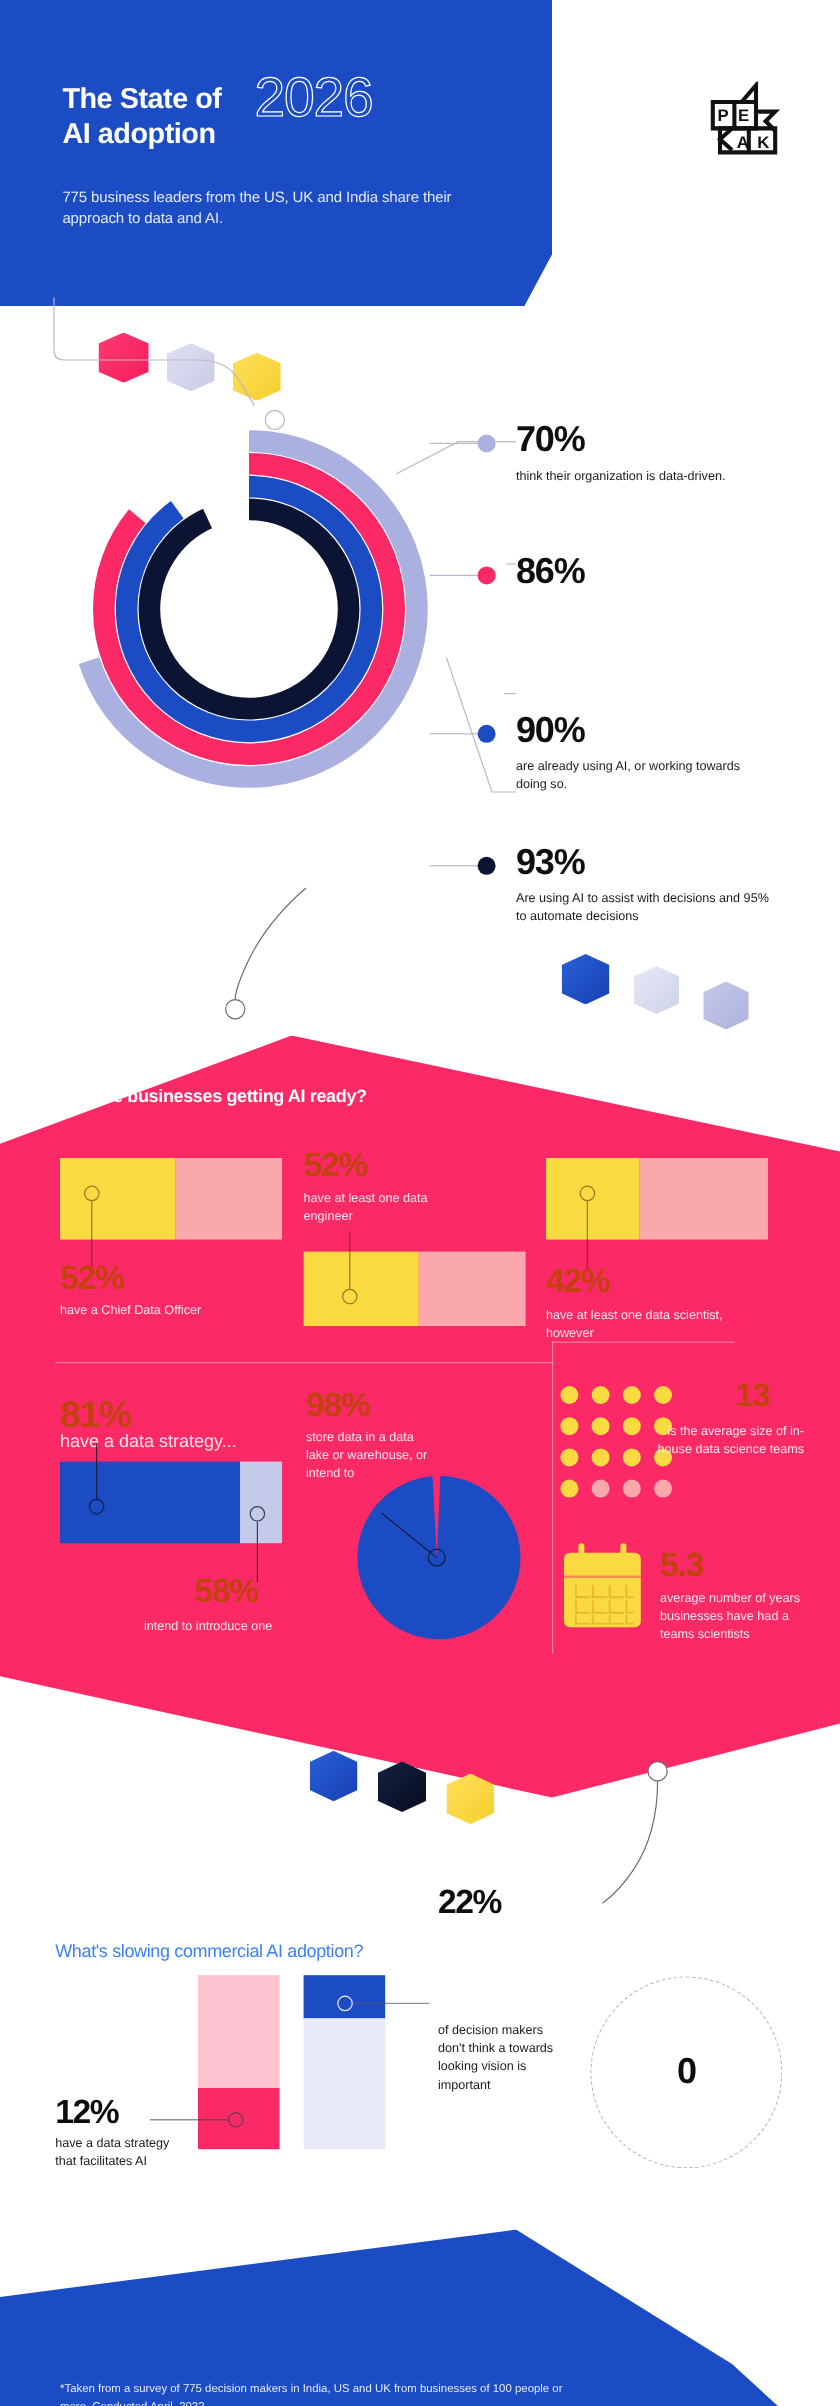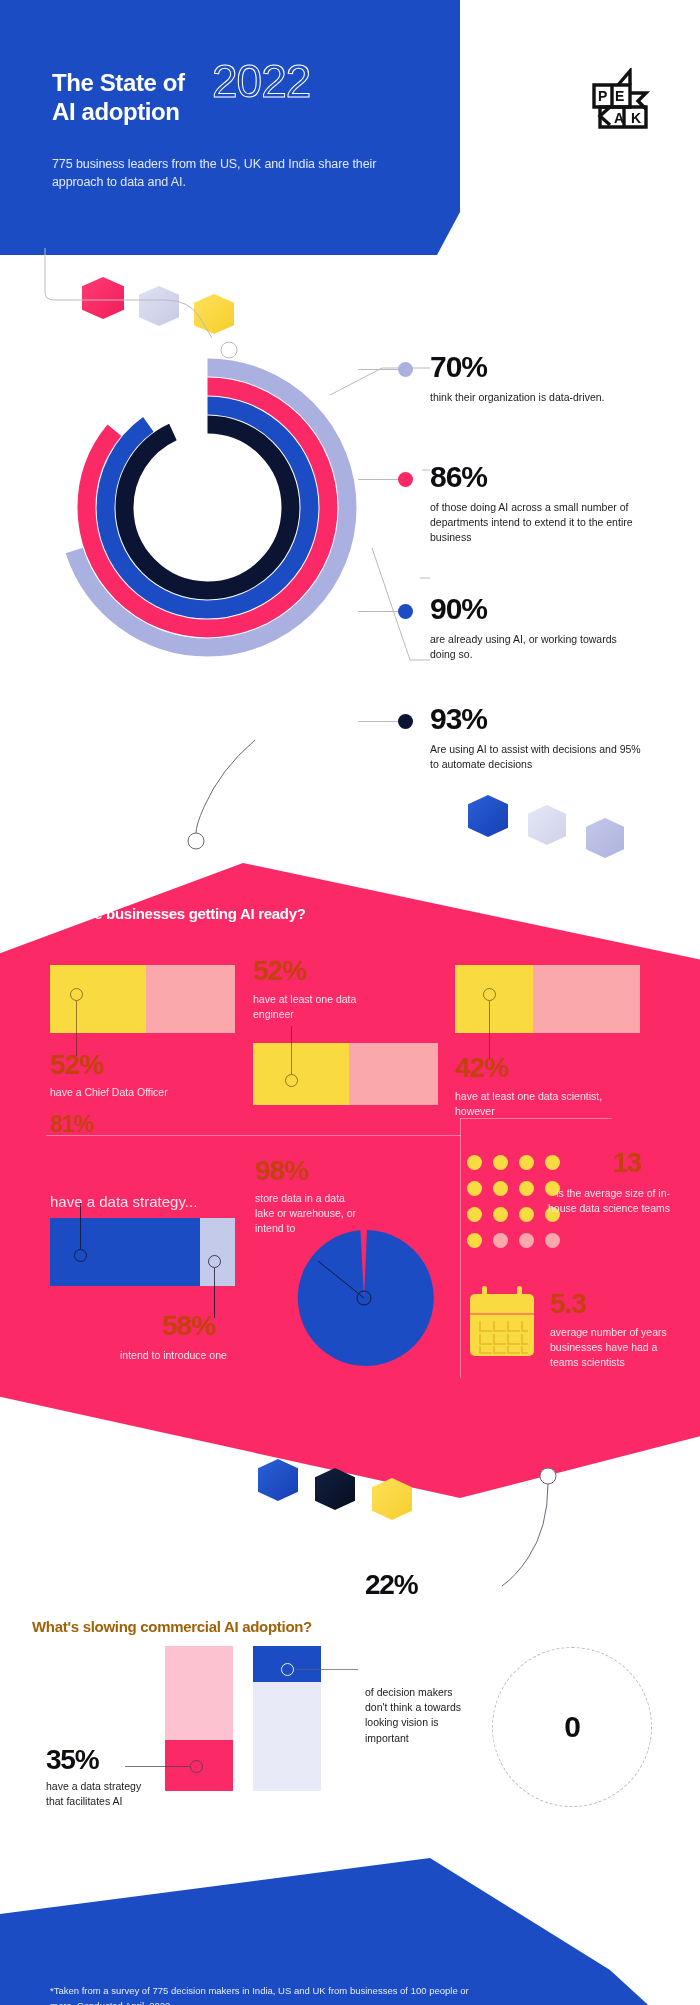--- a/index.html
+++ b/index.html
@@ -83,21 +83,21 @@
 
   .dotgrid{ position:absolute; display:grid; grid-template-columns:repeat(4,1fr); gap:11px; }
   .dotgrid span{ width:15px; height:15px; border-radius:50%; background:#fada41; display:block; }
   .dotgrid span.off{ background:#fba8ac; }
 
   .divider{ position:absolute; background:rgba(255,255,255,.38); }
 
   .cal{ position:absolute; }
 
   
-  .sec3-title{ position:absolute; left:32px; top:1618px; font-size:15px; font-weight:bold; color:#a16207; letter-spacing:-0.3px;}
+  .sec3-title{ position:absolute; left:46px; top:1618px; font-size:15px; font-weight:normal; color:#3b82f6; letter-spacing:-0.3px;}
   .vbar{ position:absolute; }
   .vbar .seg{ width:100%; }
   .b-num{ position:absolute; font-size:28px; font-weight:bold; letter-spacing:-1.2px; color:#0d0d12; }
   .b-desc{ position:absolute; font-size:10.5px; line-height:1.45; color:#1b1b22; }
 
   .zero-circle{
     position:absolute; left:492px; top:1647px; width:160px; height:160px;
     border:1px dashed #b9b9c4; border-radius:50%;
     display:flex; flex-direction:column; align-items:center; justify-content:center;
     text-align:center;
@@ -124,21 +124,21 @@
 <div class="stage">
 
   <div class="hero-shape"></div>
 
   <div class="hero-title">
     <div>
       <div class="t1">The State of</div>
       <div class="t1">AI adoption</div>
     </div>
   </div>
-  <div class="hero-year">2022</div>
+  <div class="hero-year">2026</div>
   <div class="hero-sub">775 business leaders from the US, UK and India share their approach to data and AI.</div>
 
   <svg class="logo" viewBox="0 0 64 62">
     <g fill="none" stroke="#111" stroke-width="3.4">
       <path d="M6,17 L42,17 L42,39 L6,39 Z"></path>
       <path d="M12,39 L58,39 L58,59 L12,59 Z"></path>
       <path d="M30,17 L42,3 L42,17"></path>
       <path d="M42,25 L58,25 L50,33 L58,41"></path>
       <path d="M22,39 L12,48 L22,57"></path>
       <path d="M24,17 L24,39"></path>
@@ -193,21 +193,20 @@
       <div class="legend-line"></div>
       <div class="legend-dot" style="background:#aab0e0;"></div>
       <div class="legend-num">70%</div>
       <div class="legend-desc">think their organization is data-driven.</div>
     </div>
 
     <div class="legend-row" style="height:110px;">
       <div class="legend-line"></div>
       <div class="legend-dot" style="background:#fb2a66;"></div>
       <div class="legend-num">86%</div>
-      <div class="legend-desc">of those doing AI across a small number of departments intend to extend it to the entire business</div>
     </div>
 
     <div class="legend-row" style="height:88px;">
       <div class="legend-line"></div>
       <div class="legend-dot" style="background:#1c4cc4;"></div>
       <div class="legend-num">90%</div>
       <div class="legend-desc">are already using AI, or working towards doing so.</div>
     </div>
 
     <div class="legend-row" style="height:80px;">
@@ -288,21 +287,21 @@
     <span></span>
     <span></span>
     <span></span>
     <span class="off"></span>
     <span class="off"></span>
     <span class="off"></span>
   </div>
   <div class="stat-num" style="left:613px;top:1148px;font-size:27px;">13</div>
   <div class="stat-desc" style="left:545px;top:1186px;width:125px;font-size:10.5px;text-align:right;">is the average size of in-house data science teams</div>
 
-  <div class="stat-num" style="left:50px;top:1111px;font-size:23px;">81%</div>
+  <div class="stat-num" style="left:50px;top:1161px;font-size:31px;">81%</div>
   <div class="stat-desc" style="left:50px;top:1191px;width:180px;font-size:15px;">have a data strategy...</div>
   <div class="bar" style="left:50px;top:1218px;width:185px;height:68px;">
     <div class="fill" style="width:81%;background:#1c4cc4;"></div>
     <div class="rest" style="width:19%;background:#c4cae9;"></div>
   </div>
   <div class="pin dark" style="left:74px;top:1203px;">
     <div class="ring" style="left:0;top:46px;border-color:rgba(15,15,35,.75);"></div>
     <div class="stem" style="left:6px;top:0;height:46px;background:rgba(15,15,35,.75);"></div>
   </div>
   <div class="pin dark" style="left:208px;top:1255px;">
@@ -361,21 +360,21 @@
   <div class="sec3-title">What's slowing commercial AI adoption?</div>
 
   <div class="vbar" style="left:165px;top:1646px;width:68px;height:145px;display:flex;flex-direction:column;">
     <div class="seg" style="flex:0 0 65%;background:#fcc2cf;"></div>
     <div class="seg" style="flex:0 0 35%;background:#fb2a66;"></div>
   </div>
   <div class="pin" style="left:125px;top:1760px;">
     <div class="ring" style="left:65px;top:0;border-color:rgba(60,60,80,.7);"></div>
     <div class="stem" style="left:0;top:6px;width:65px;height:1px;background:rgba(60,60,80,.7);"></div>
   </div>
-  <div class="b-num" style="left:46px;top:1744px;">35%</div>
+  <div class="b-num" style="left:46px;top:1744px;">12%</div>
   <div class="b-desc" style="left:46px;top:1779px;width:110px;">have a data strategy that facilitates AI</div>
 
   <div class="vbar" style="left:253px;top:1646px;width:68px;height:145px;display:flex;flex-direction:column;">
     <div class="seg" style="flex:0 0 25%;background:#1c4cc4;"></div>
     <div class="seg" style="flex:0 0 75%;background:#e8eaf7;"></div>
   </div>
   <div class="pin" style="left:281px;top:1663px;">
     <div class="ring" style="left:0;top:0;border-color:rgba(255,255,255,.9);"></div>
     <div class="stem" style="left:13px;top:6px;width:64px;height:1px;background:rgba(90,90,110,.7);"></div>
   </div>

